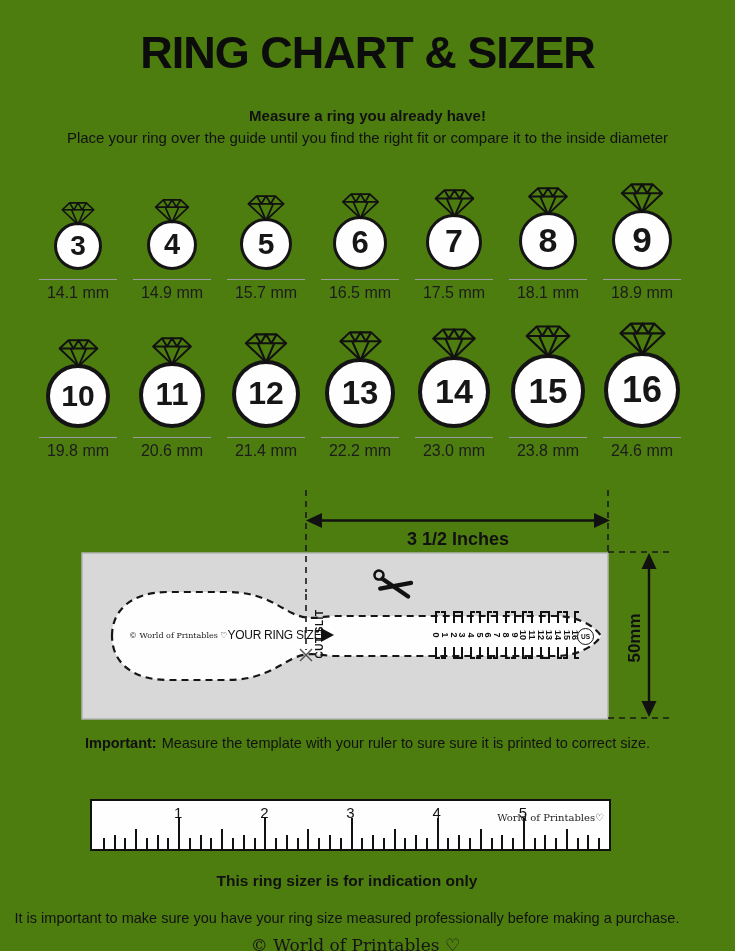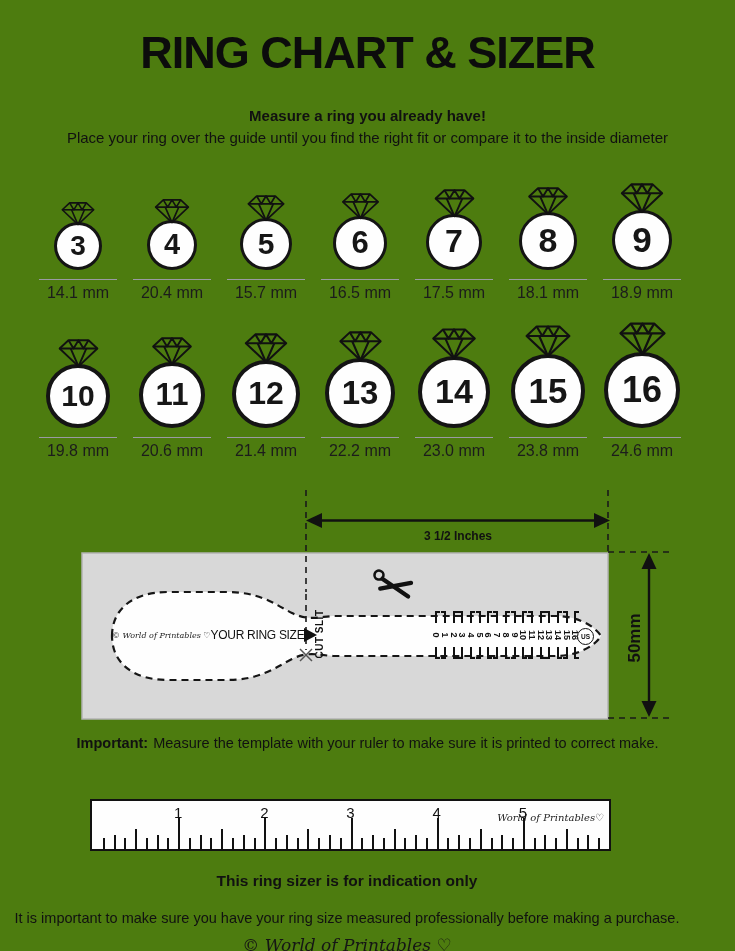--- a/index.html
+++ b/index.html
@@ -28,35 +28,35 @@
     font-weight:600;color:#161616;box-sizing:border-box;background:#fefefe;
   }
   .mm-line{width:78px;height:1px;background:#9a9aa3;margin-top:9px;}
   .mm-label{font-size:16px;margin-top:4px;color:#1c1c1c;}
   .diamond{margin-bottom:-4px;z-index:1;}
   
   #sizer{position:absolute;left:0;top:452px;width:735px;height:300px;}
   #sizer svg{position:absolute;left:0;top:0;}
   .dim-h-label{
     position:absolute;left:308px;top:77px;width:300px;text-align:center;
-    font-size:12px;font-weight:bold;
+    font-size:18px;font-weight:bold;
   }
   .vlabel{
     position:absolute;display:flex;align-items:center;justify-content:center;
     white-space:nowrap;
   }
   #label-50mm{left:600px;top:151px;width:70px;height:70px;transform:rotate(-90deg);
     font-size:17px;font-weight:bold;}
   #label-cutslit{left:284px;top:147px;width:70px;height:70px;transform:rotate(-90deg);
     font-size:10px;font-weight:bold;letter-spacing:.5px;}
   .paddle-text-row{
     position:absolute;left:112px;top:174px;width:196px;height:18px;
     display:flex;align-items:center;justify-content:space-between;
   }
-  .script{font-family:"DejaVu Serif", serif;font-style:italic;}
+  .script{font-family:"DejaVu Serif", serif;padding-left:17px;}
   .paddle-brand{font-size:8px;white-space:nowrap;color:#222;}
   .your-ring-size{font-size:12px;font-weight:normal;letter-spacing:-0.3px;white-space:nowrap;}
   .tri-right{width:0;height:0;border-top:7px solid transparent;border-bottom:7px solid transparent;
     border-left:13px solid #111;}
   .us-circle{
     position:absolute;left:577px;top:176px;width:17px;height:17px;border:1.5px solid #111;
     border-radius:50%;box-sizing:border-box;display:flex;align-items:center;justify-content:center;
     font-size:6.5px;font-weight:bold;background:#fff;
   }
   
@@ -121,21 +121,21 @@
       <svg class="diamond" viewBox="0 0 40 27" fill="none" stroke="#111" stroke-width="1.7" stroke-linejoin="round" width="40" height="26">
         <path d="M11 2 L29 2 L37 9.5 L20 25.5 L3 9.5 Z"></path>
         <path d="M3 9.5 L37 9.5"></path>
         <path d="M11 2 L15.5 9.5 L20 2 L24.5 9.5 L29 2"></path>
         <path d="M13 9.5 L20 25.5 M27 9.5 L20 25.5"></path>
       </svg>
       <div class="ring-circle" style="width: 50px; height: 50px; border: 3px solid rgb(20, 20, 20); font-size: 29px;">
         <span class="ring-num">4</span>
       </div>
       <div class="mm-line"></div>
-      <div class="mm-label">20.4 mm</div>
+      <div class="mm-label">14.9 mm</div>
     </div>
 
     <div class="ring-cell">
       <svg class="diamond" viewBox="0 0 40 27" fill="none" stroke="#111" stroke-width="1.7" stroke-linejoin="round" width="42" height="28">
         <path d="M11 2 L29 2 L37 9.5 L20 25.5 L3 9.5 Z"></path>
         <path d="M3 9.5 L37 9.5"></path>
         <path d="M11 2 L15.5 9.5 L20 2 L24.5 9.5 L29 2"></path>
         <path d="M13 9.5 L20 25.5 M27 9.5 L20 25.5"></path>
       </svg>
       <div class="ring-circle" style="width: 52px; height: 52px; border: 3px solid rgb(20, 20, 20); font-size: 30px;">
@@ -478,21 +478,21 @@
           <div class="s-num">
             <span>16</span>
           </div>
           <div class="s-tick bot"></div>
         </div>
       </div>
     <div class="us-circle">US</div>
   </div>
 
   <div id="note">
-    <span class="note-label">Important:</span><span>Measure the template with your ruler to make sure it is printed to correct make.</span>
+    <span class="note-label">Important:</span><span>Measure the template with your ruler to sure sure it is printed to correct size.</span>
   </div>
 
   <div id="ruler">
     <span class="script ruler-brand">World of Printables♡</span>
   <div class="r-tick" style="left: 10.7708px; height: 11px;"></div>
       <div class="r-tick" style="left: 21.5417px; height: 14px;"></div>
       <div class="r-tick" style="left: 32.3125px; height: 11px;"></div>
       <div class="r-tick" style="left: 43.0833px; height: 20px;"></div>
       <div class="r-tick" style="left: 53.8542px; height: 11px;"></div>
       <div class="r-tick" style="left: 64.625px; height: 14px;"></div>

